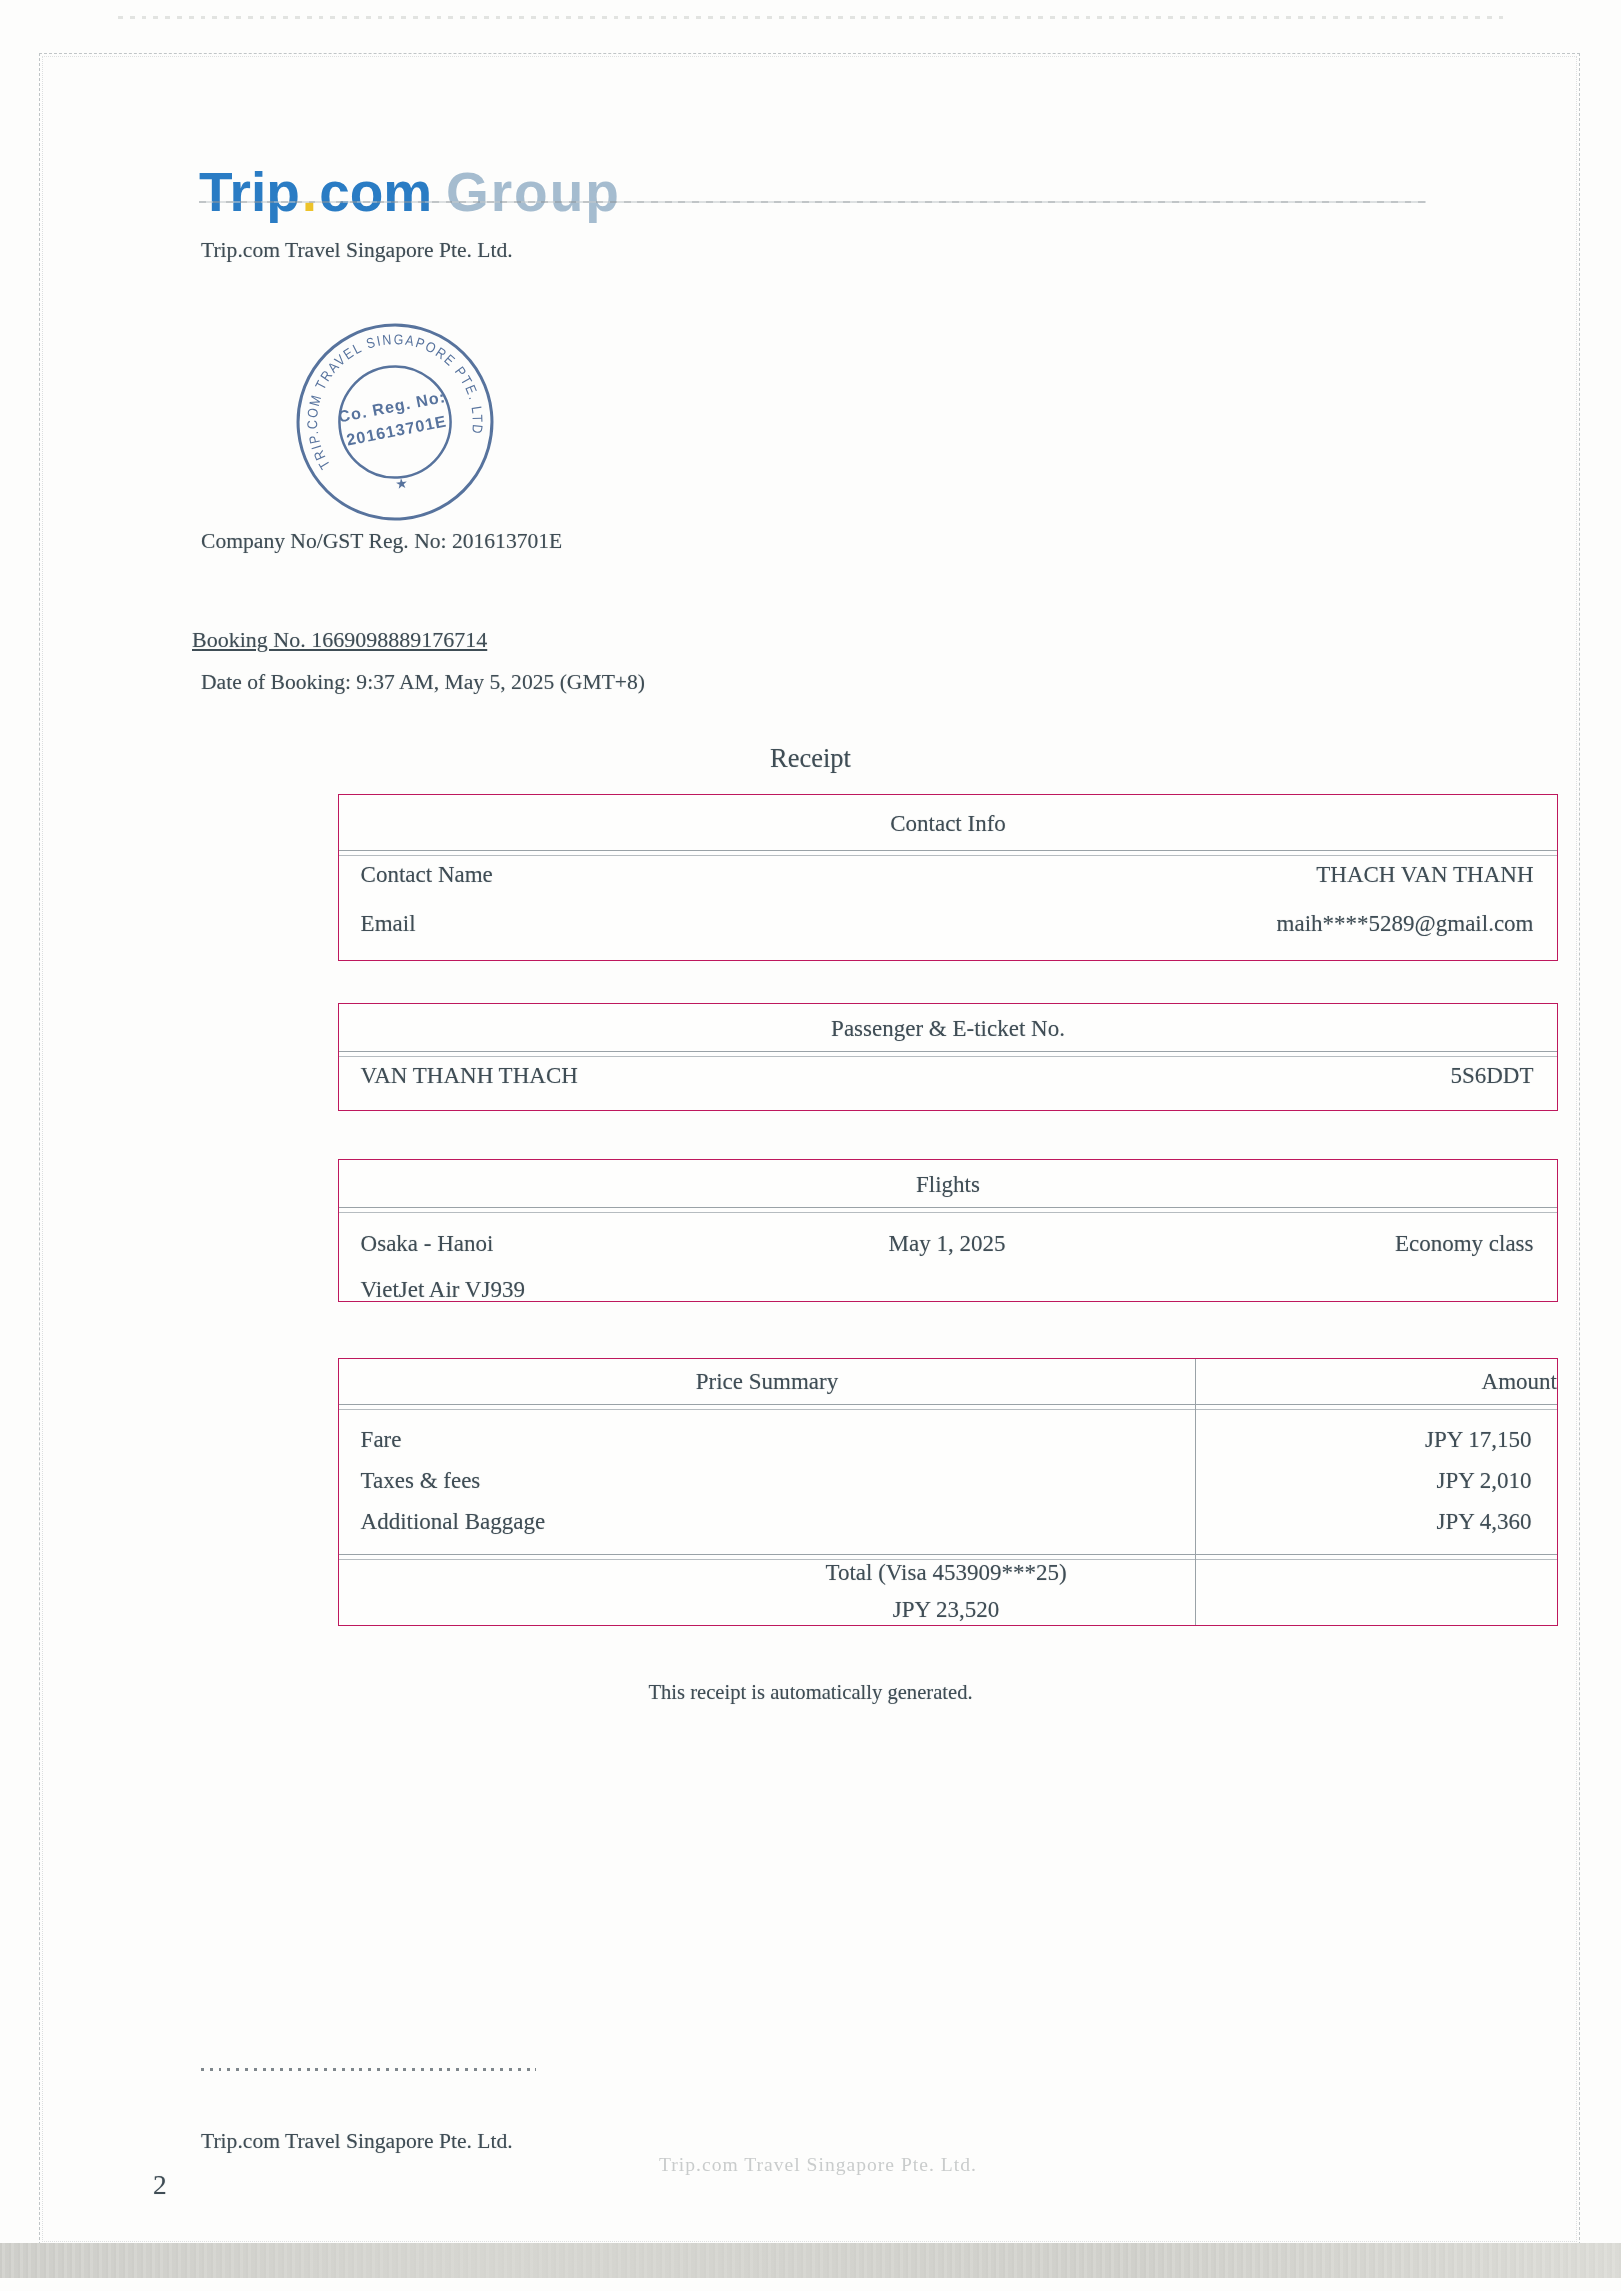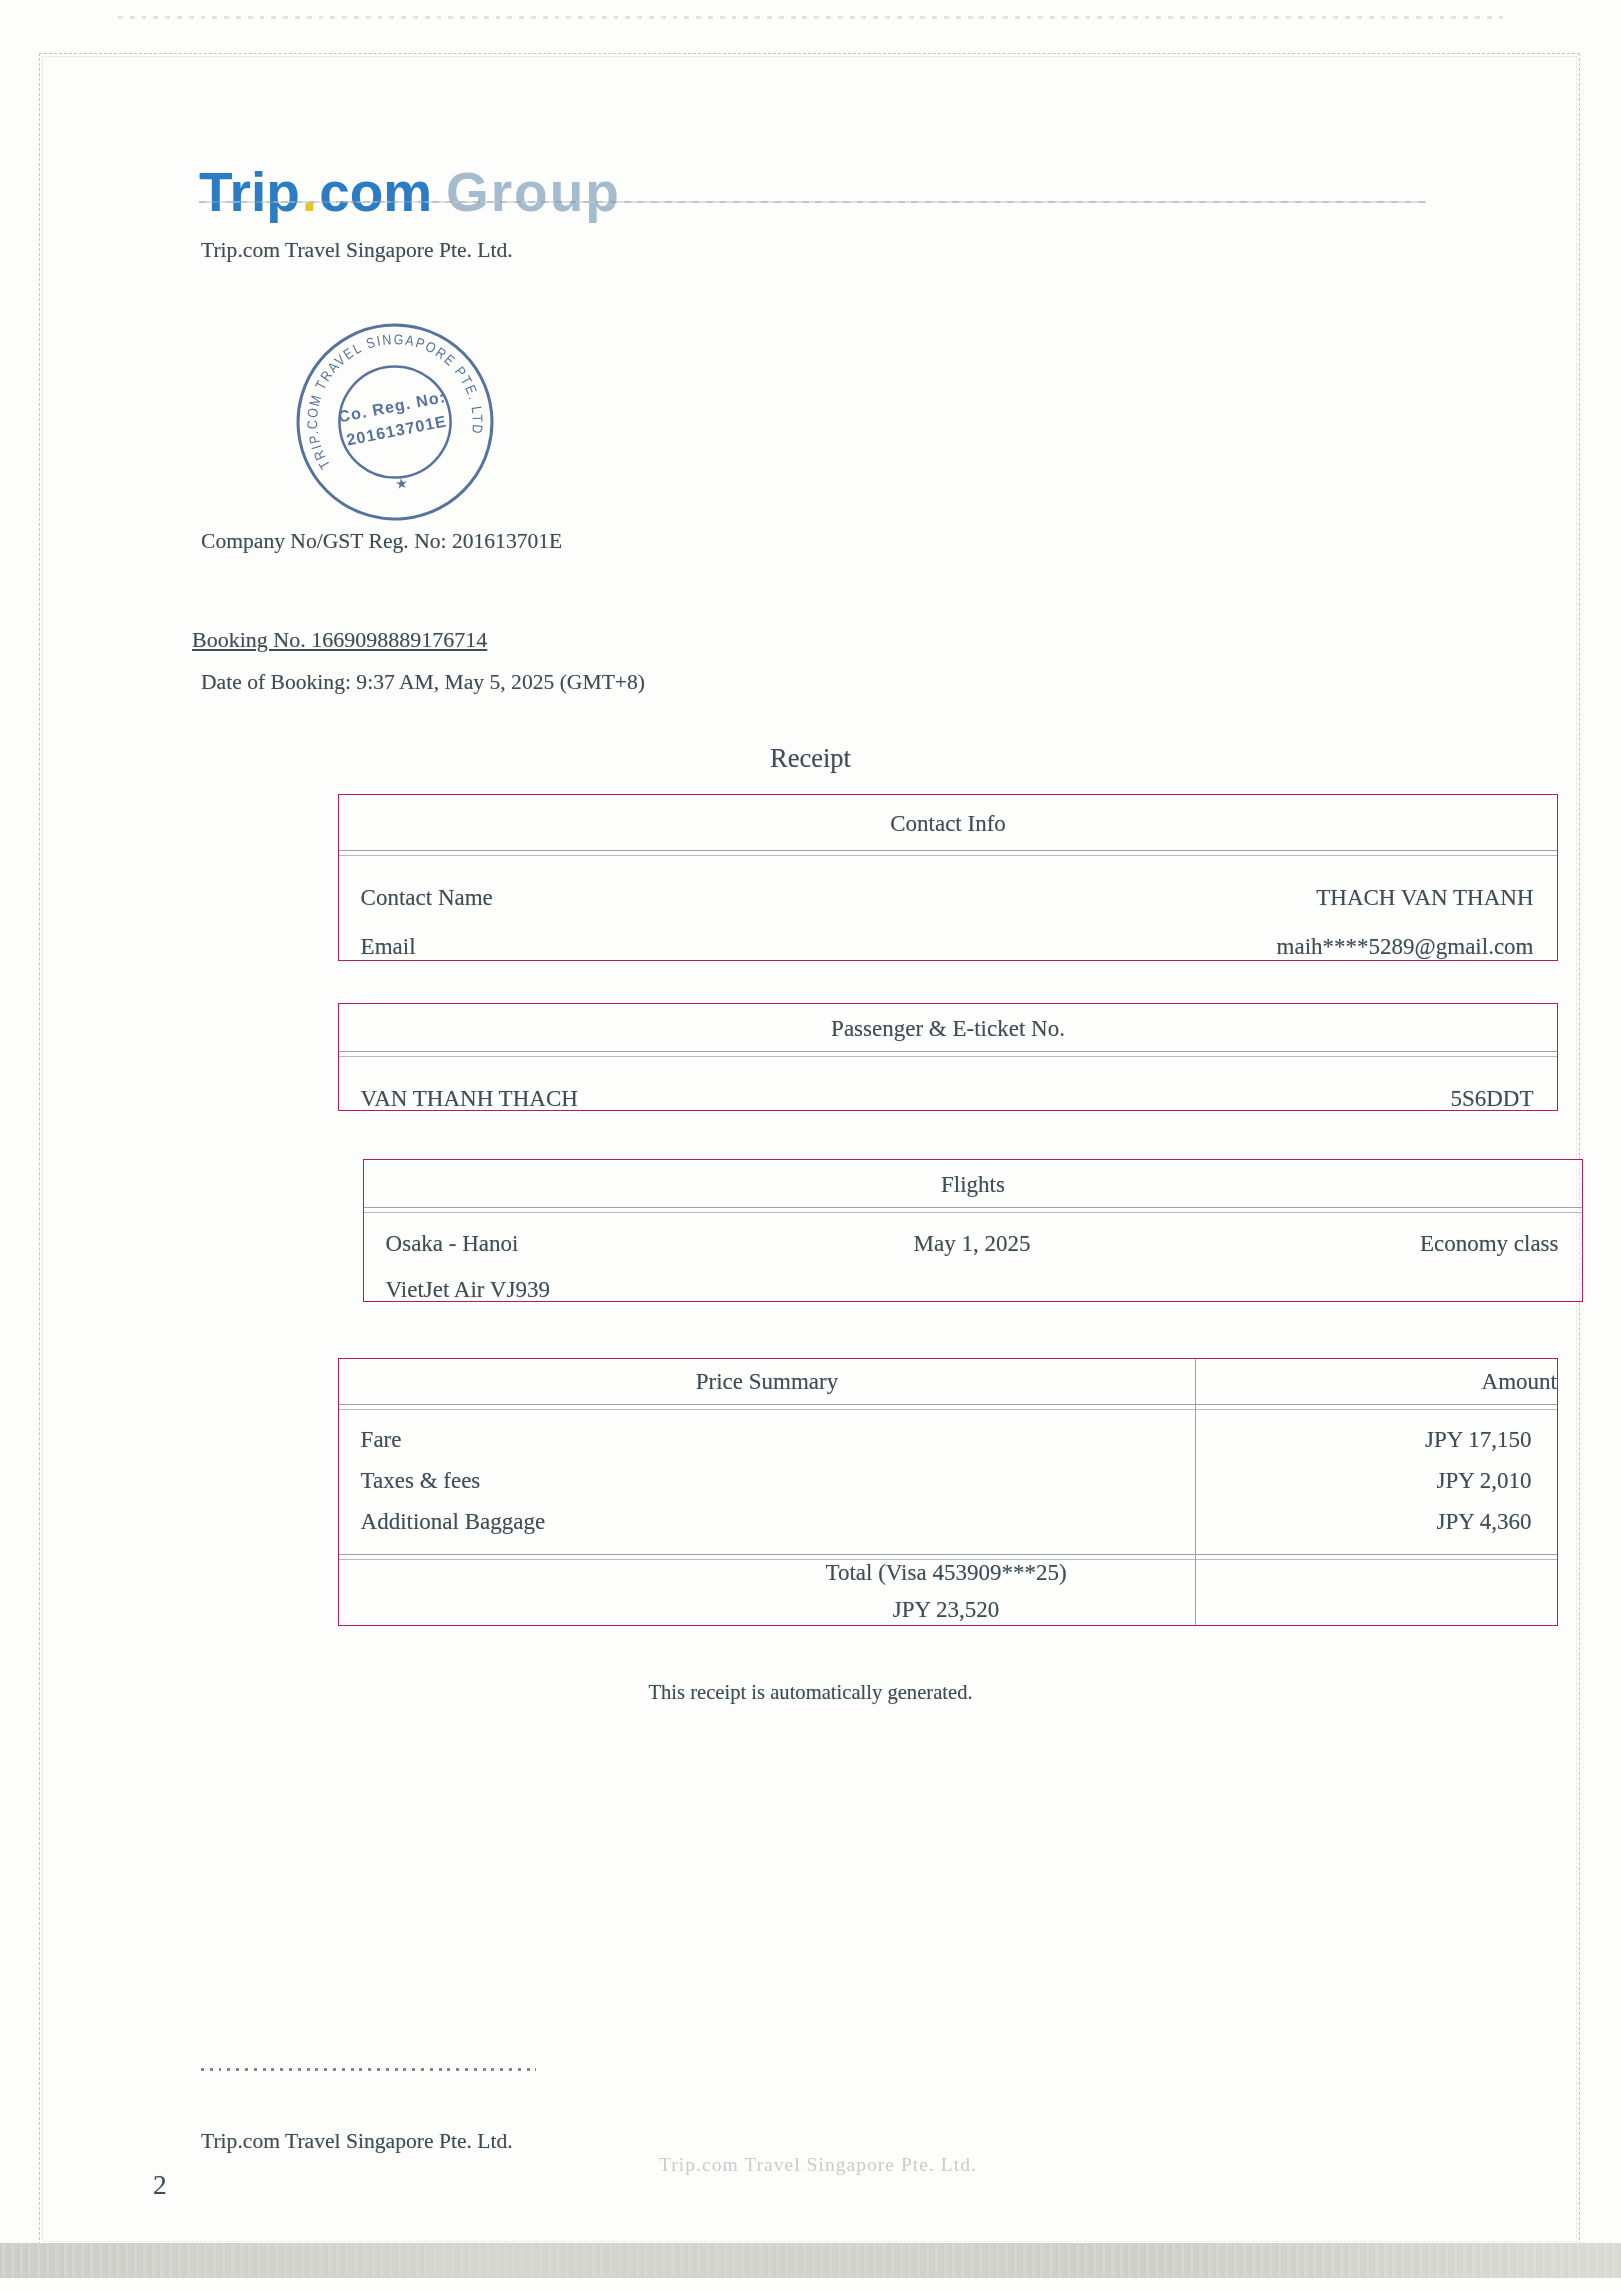--- a/index.html
+++ b/index.html
@@ -50,27 +50,27 @@
   .reg-line{left:201px;top:529px;font-size:21.6px;}
   .booking-no{left:192px;top:627px;font-size:22px;text-decoration:underline;}
   .booking-date{left:201px;top:670px;font-size:21.6px;}
 
   .receipt-title{left:0;top:743px;width:1621px;text-align:center;font-size:26.5px;}
 
   
   .tbl{position:absolute;border:1px solid #be185d;background:rgba(255,255,255,.4);font-size:23px;}
   .t-head{text-align:center;height:55px;line-height:57px;border-bottom:1px solid #9aa2a7;}
   .t-gap{height:3.9px;border-bottom:1px solid #b6bcc0;}
-  .t-row{display:flex;justify-content:space-between;align-items:flex-end;height:49px;padding:0 23.5px 0 21.6px;}
+  .t-row{display:flex;justify-content:space-between;align-items:flex-start;height:49px;padding:0 23.5px 0 21.6px;}
   .pad-top{margin-top:5.9px;}
 
   .t1{left:338px;top:794px;width:1218px;height:165px;}
   .t2{left:338px;top:1003px;width:1218px;height:106px;}
   .t2 .t-head{height:47px;line-height:49px;}
-  .t3{left:338px;top:1159px;width:1218px;height:141px;margin-left:25px;}
+  .t3{left:338px;top:1159px;width:1218px;height:141px;}
   .t3 .t-head{height:47px;line-height:49px;}
   .t3 .row1{display:flex;align-items:center;height:51px;padding:0 23.5px 0 21.6px;margin-top:5.9px;}
   .t3 .cell-l{flex:1;text-align:left;font-family:Liberation Serif, serif;}
   .t3 .cell-c{flex:1;text-align:center;}
   .t3 .cell-r{flex:1;text-align:right;}
   .t3 .row2{display:flex;align-items:flex-end;height:33px;padding:0 21.6px;}
 
   .t4{left:338px;top:1358px;width:1218px;height:266px;}
   .t4 .vline{position:absolute;left:856px;top:0;bottom:0;width:1px;background:#9aa2a7;}
   .t4 .p-head{display:flex;height:45px;line-height:46px;border-bottom:1px solid #9aa2a7;}

